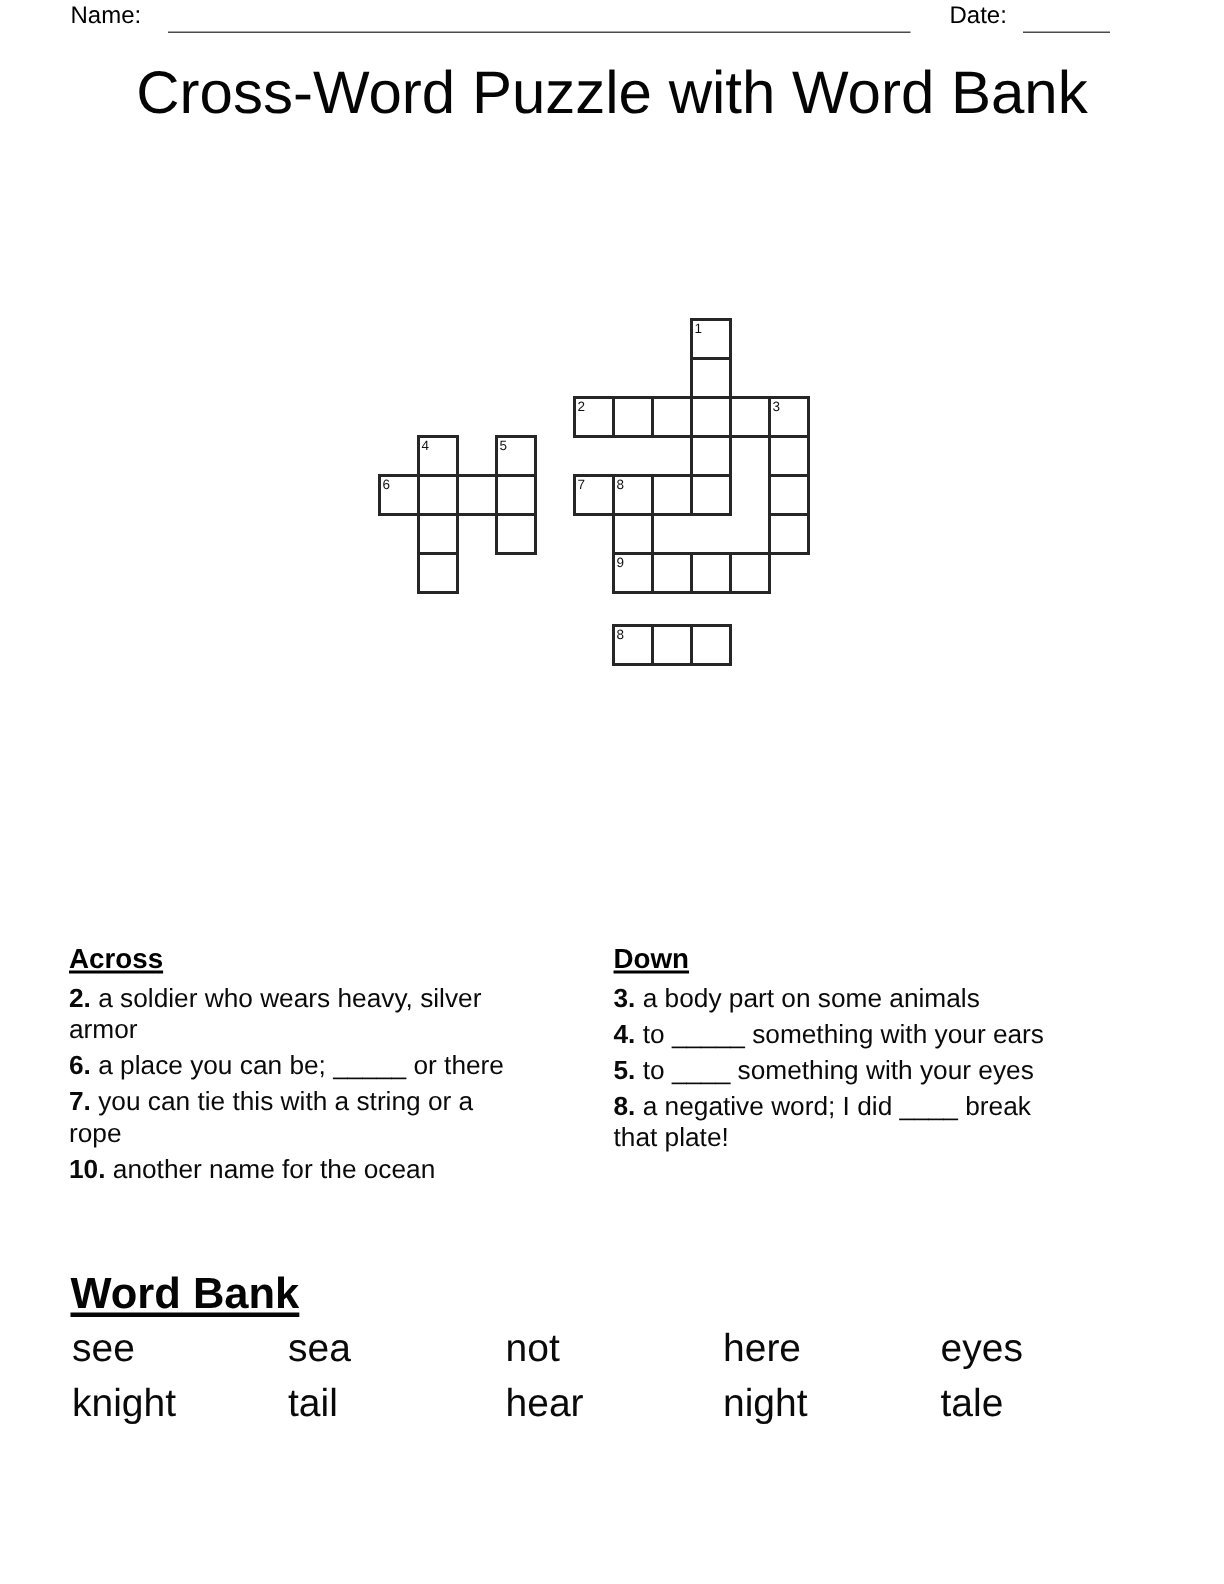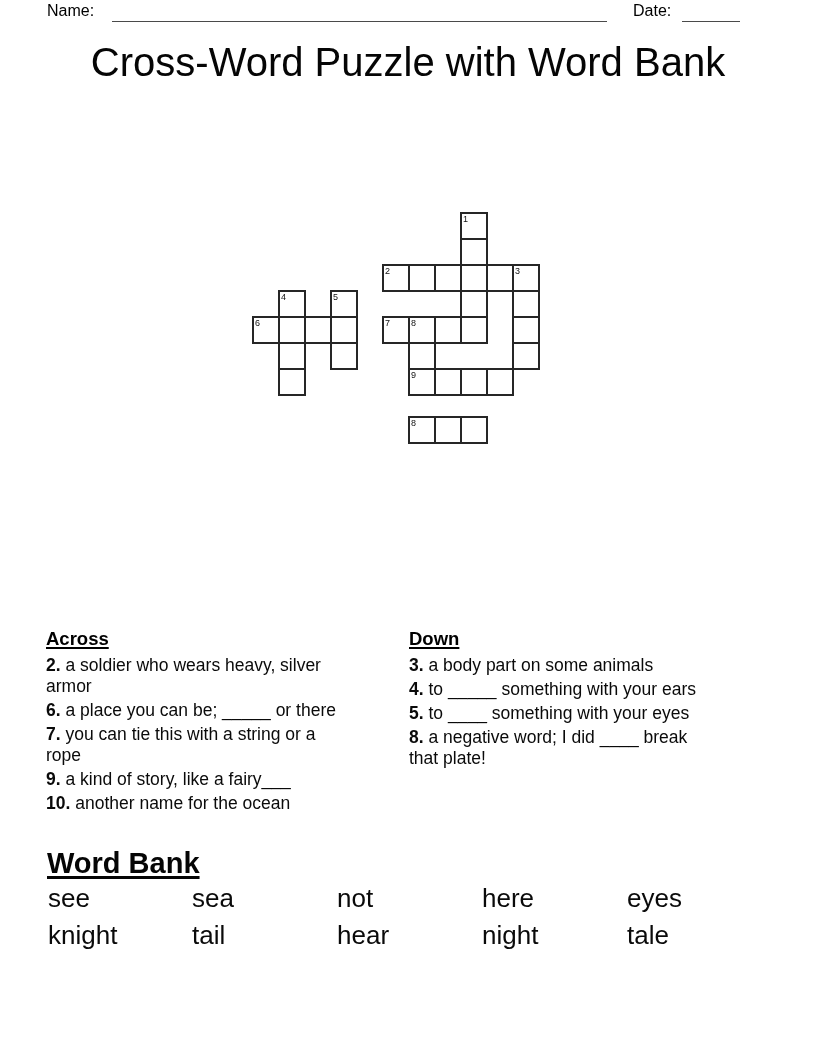--- a/index.html
+++ b/index.html
@@ -116,21 +116,20 @@
       <div class="cell" style="left: 434px; top: 416px;"></div>
       <div class="cell" style="left: 460px; top: 416px;"></div>
     </div>
 
   <div class="clue-col across">
     <p class="clue-heading">Across</p>
     <div class="clue-list" id="across-list">
         <p class="clue"><b>2.</b> a soldier who wears heavy, silver<br> armor</p>
         <p class="clue"><b>6.</b> a place you can be; _____ or there</p>
         <p class="clue"><b>7.</b> you can tie this with a string or a<br> rope</p>
-        <p class="clue"><b>9.</b> a kind of story, like a fairy___</p>
         <p class="clue"><b>10.</b> another name for the ocean</p>
       </div>
   </div>
 
   <div class="clue-col down">
     <p class="clue-heading">Down</p>
     <div class="clue-list" id="down-list">
         <p class="clue"><b>3.</b> a body part on some animals</p>
         <p class="clue"><b>4.</b> to _____ something with your ears</p>
         <p class="clue"><b>5.</b> to ____ something with your eyes</p>

